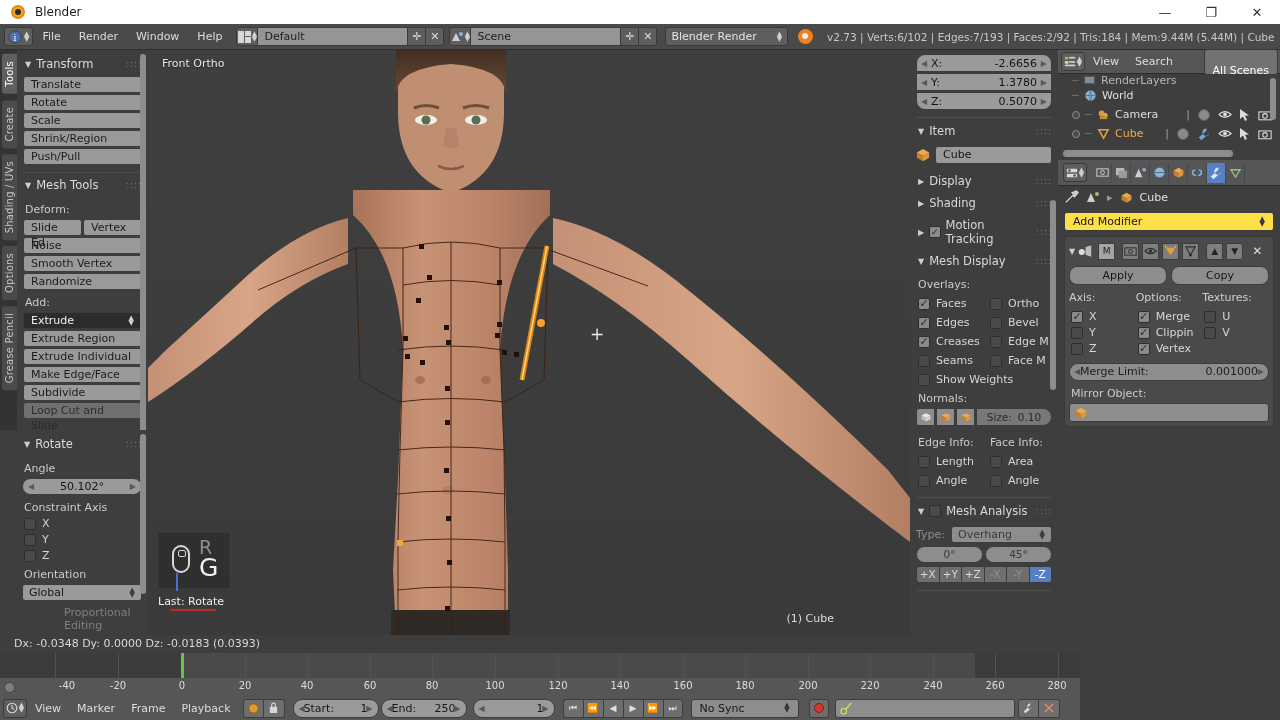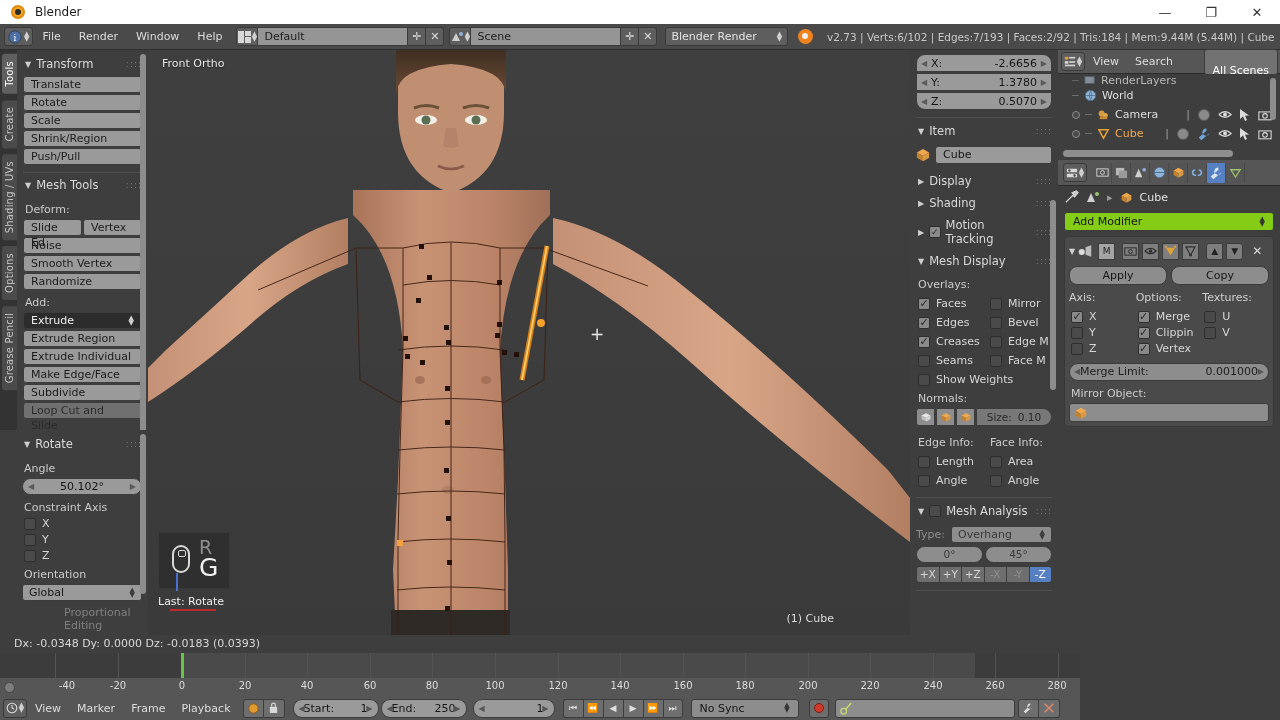--- a/index.html
+++ b/index.html
@@ -269,21 +269,21 @@
     width: 19px; height: 20px; display: flex; align-items: center; justify-content: center;
     background: #555; border-right: 1px solid #484848;
   }
   .tabicon.on { background: #5680c2; }
   .breadcrumb {
     height: 22px; display: flex; align-items: center; gap: 7px; padding-left: 7px;
     color: #e2e2e2; font-size: 11px; background: #3e3e3e;
   }
   .pr-body { padding: 4px 6px; }
   .addmod {
-    background: #84cc16; color: #161616; border: 1px solid #3c3c3c; height: 19px;
+    background: #fde047; color: #161616; border: 1px solid #3c3c3c; height: 19px;
     line-height: 17px; border-radius: 3px; font-size: 11px; padding: 0 8px;
     display: flex; align-items: center; margin-bottom: 5px;
   }
   .addmod .spin { margin-left: auto; color: #333; }
   .modbox { background: #4a4a4a; border: 1px solid #383838; border-radius: 4px; padding: 4px; }
   .modhdr { display: flex; align-items: center; gap: 3px; height: 20px; }
   .modhdr .mi {
     width: 17px; height: 17px; background: #7e7e7e; border: 1px solid #3c3c3c;
     display: flex; align-items: center; justify-content: center; font-size: 9px; color: #222;
   }
@@ -686,21 +686,21 @@
     </div>
     <div class="lbl">Overlays:</div>
 
     <div class="two-col">
       <div class="cbrow">
         <span class="cb on">✓</span>
         <span>Faces</span>
       </div>
       <div class="cbrow">
         <span class="cb"></span>
-        <span>Mirror</span>
+        <span>Ortho</span>
       </div>
     </div>
     <div class="two-col">
       <div class="cbrow">
         <span class="cb on">✓</span>
         <span>Edges</span>
       </div>
       <div class="cbrow">
         <span class="cb"></span>
         <span>Bevel</span>

